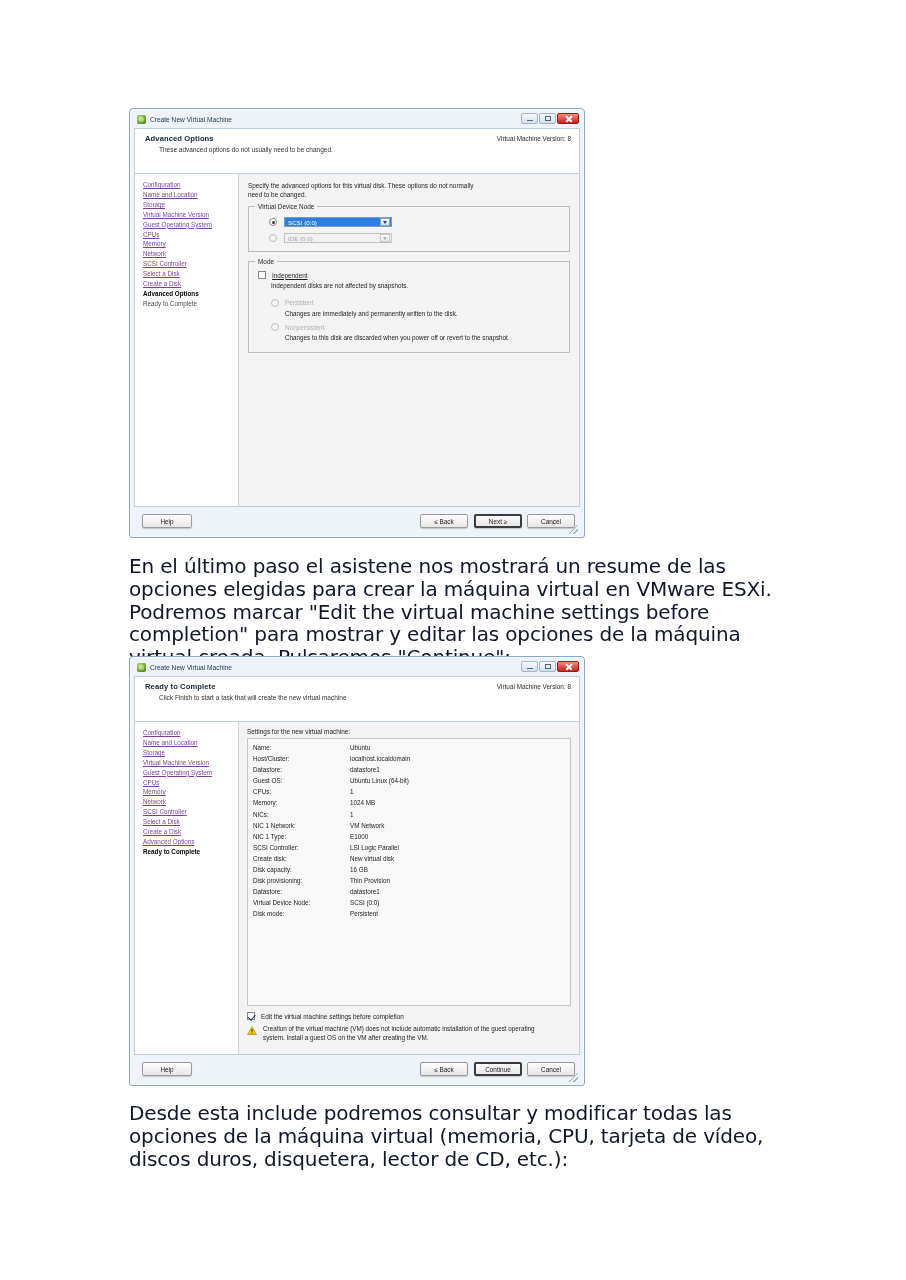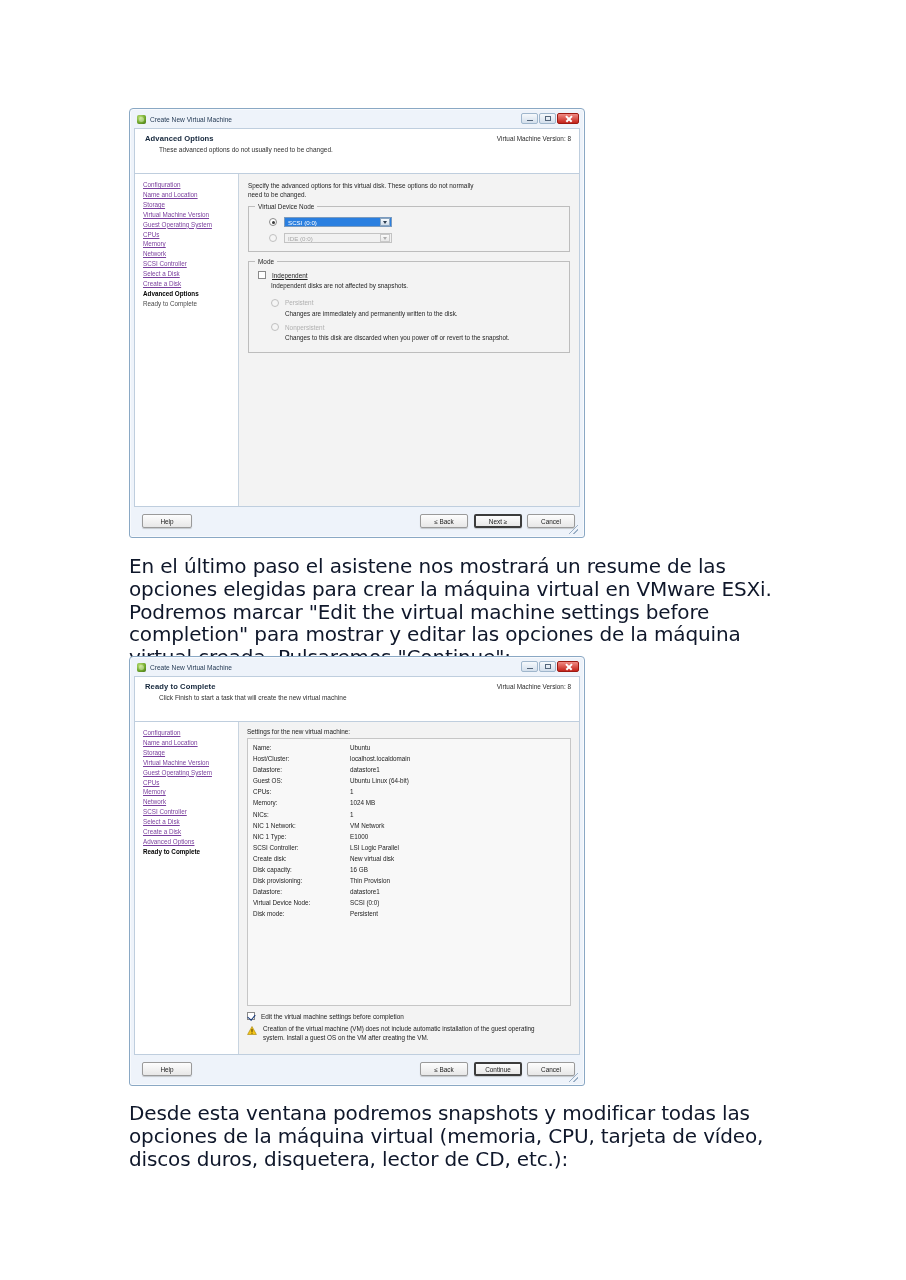--- a/index.html
+++ b/index.html
@@ -618,15 +618,15 @@
 
     <div class="wiz-footer">
       <div class="btn btn-help">Help</div>
       <div class="btn btn-back">≤ Back</div>
       <div class="btn btn-next default">Continue</div>
       <div class="btn btn-cancel">Cancel</div>
       <div class="resize-grip"></div>
     </div>
   </div>
 
-  <div class="doc-para" id="para2">Desde esta ventana podremos snapshots y modificar todas las opciones de la máquina virtual (memoria, CPU, tarjeta de vídeo, discos duros, disquetera, lector de CD, etc.):</div>
+  <div class="doc-para" id="para2">Desde esta include podremos consultar y modificar todas las opciones de la máquina virtual (memoria, CPU, tarjeta de vídeo, discos duros, disquetera, lector de CD, etc.):</div>
 
 </div>
 
 </body></html>

